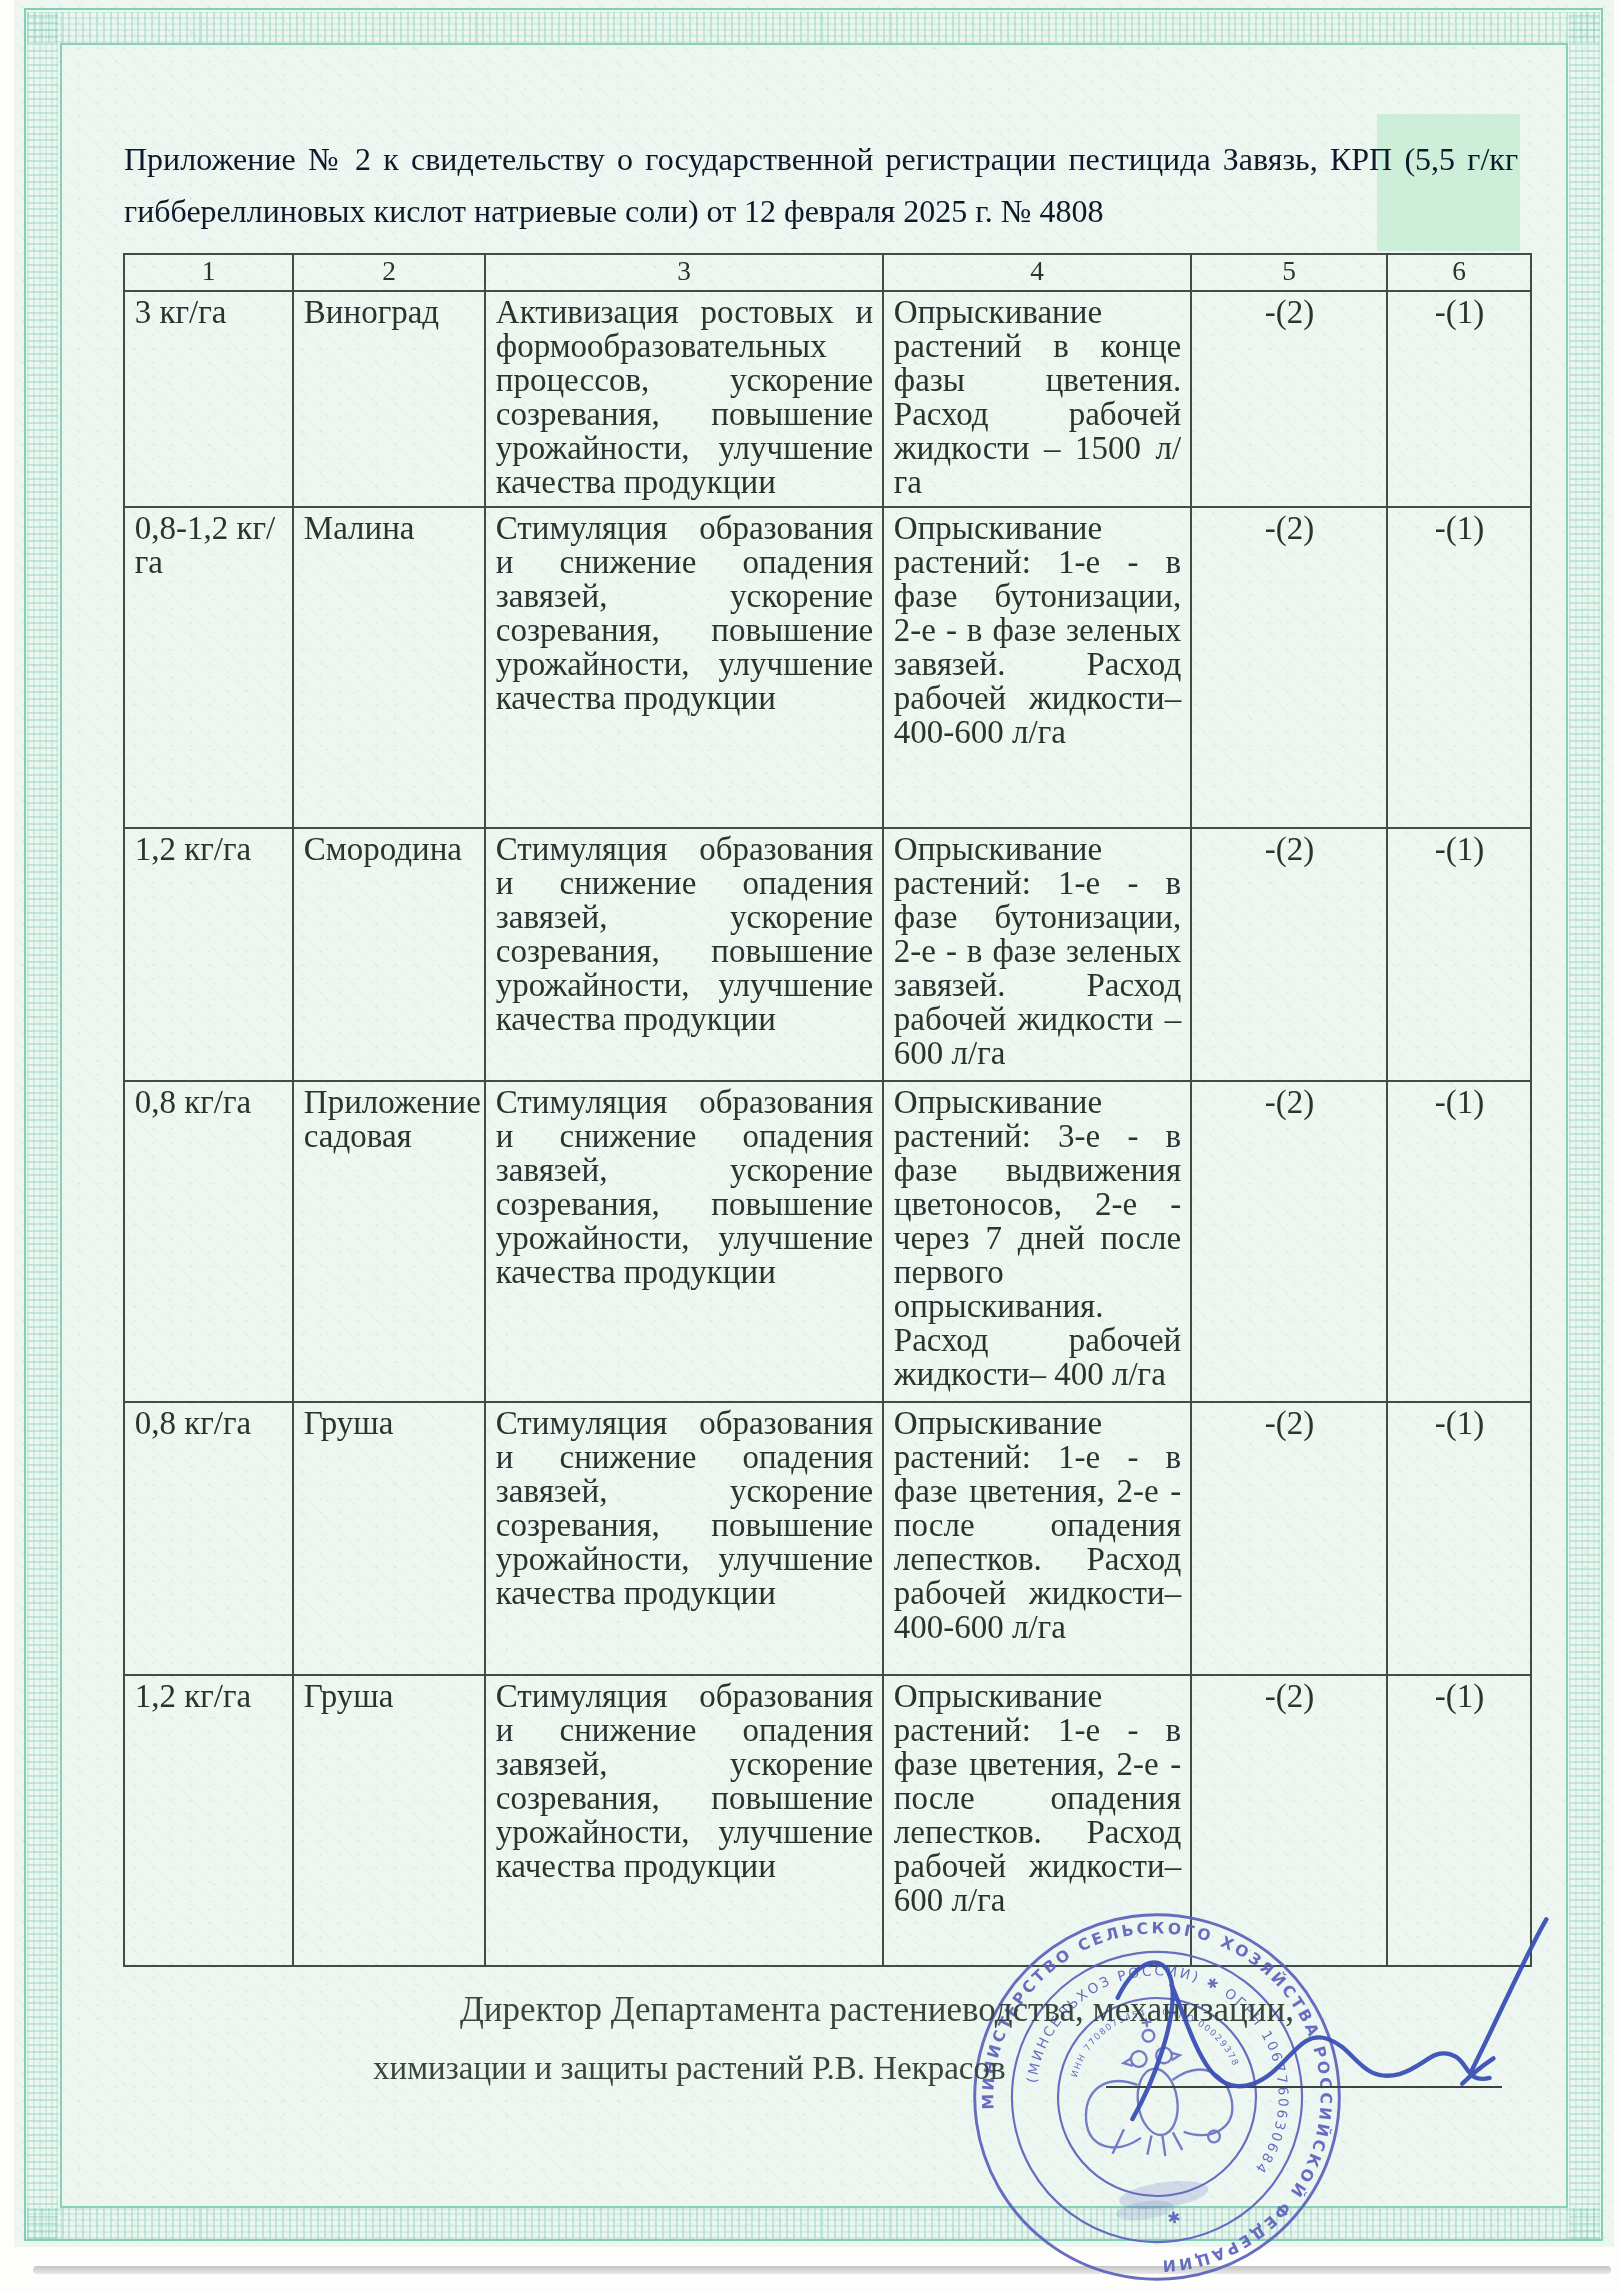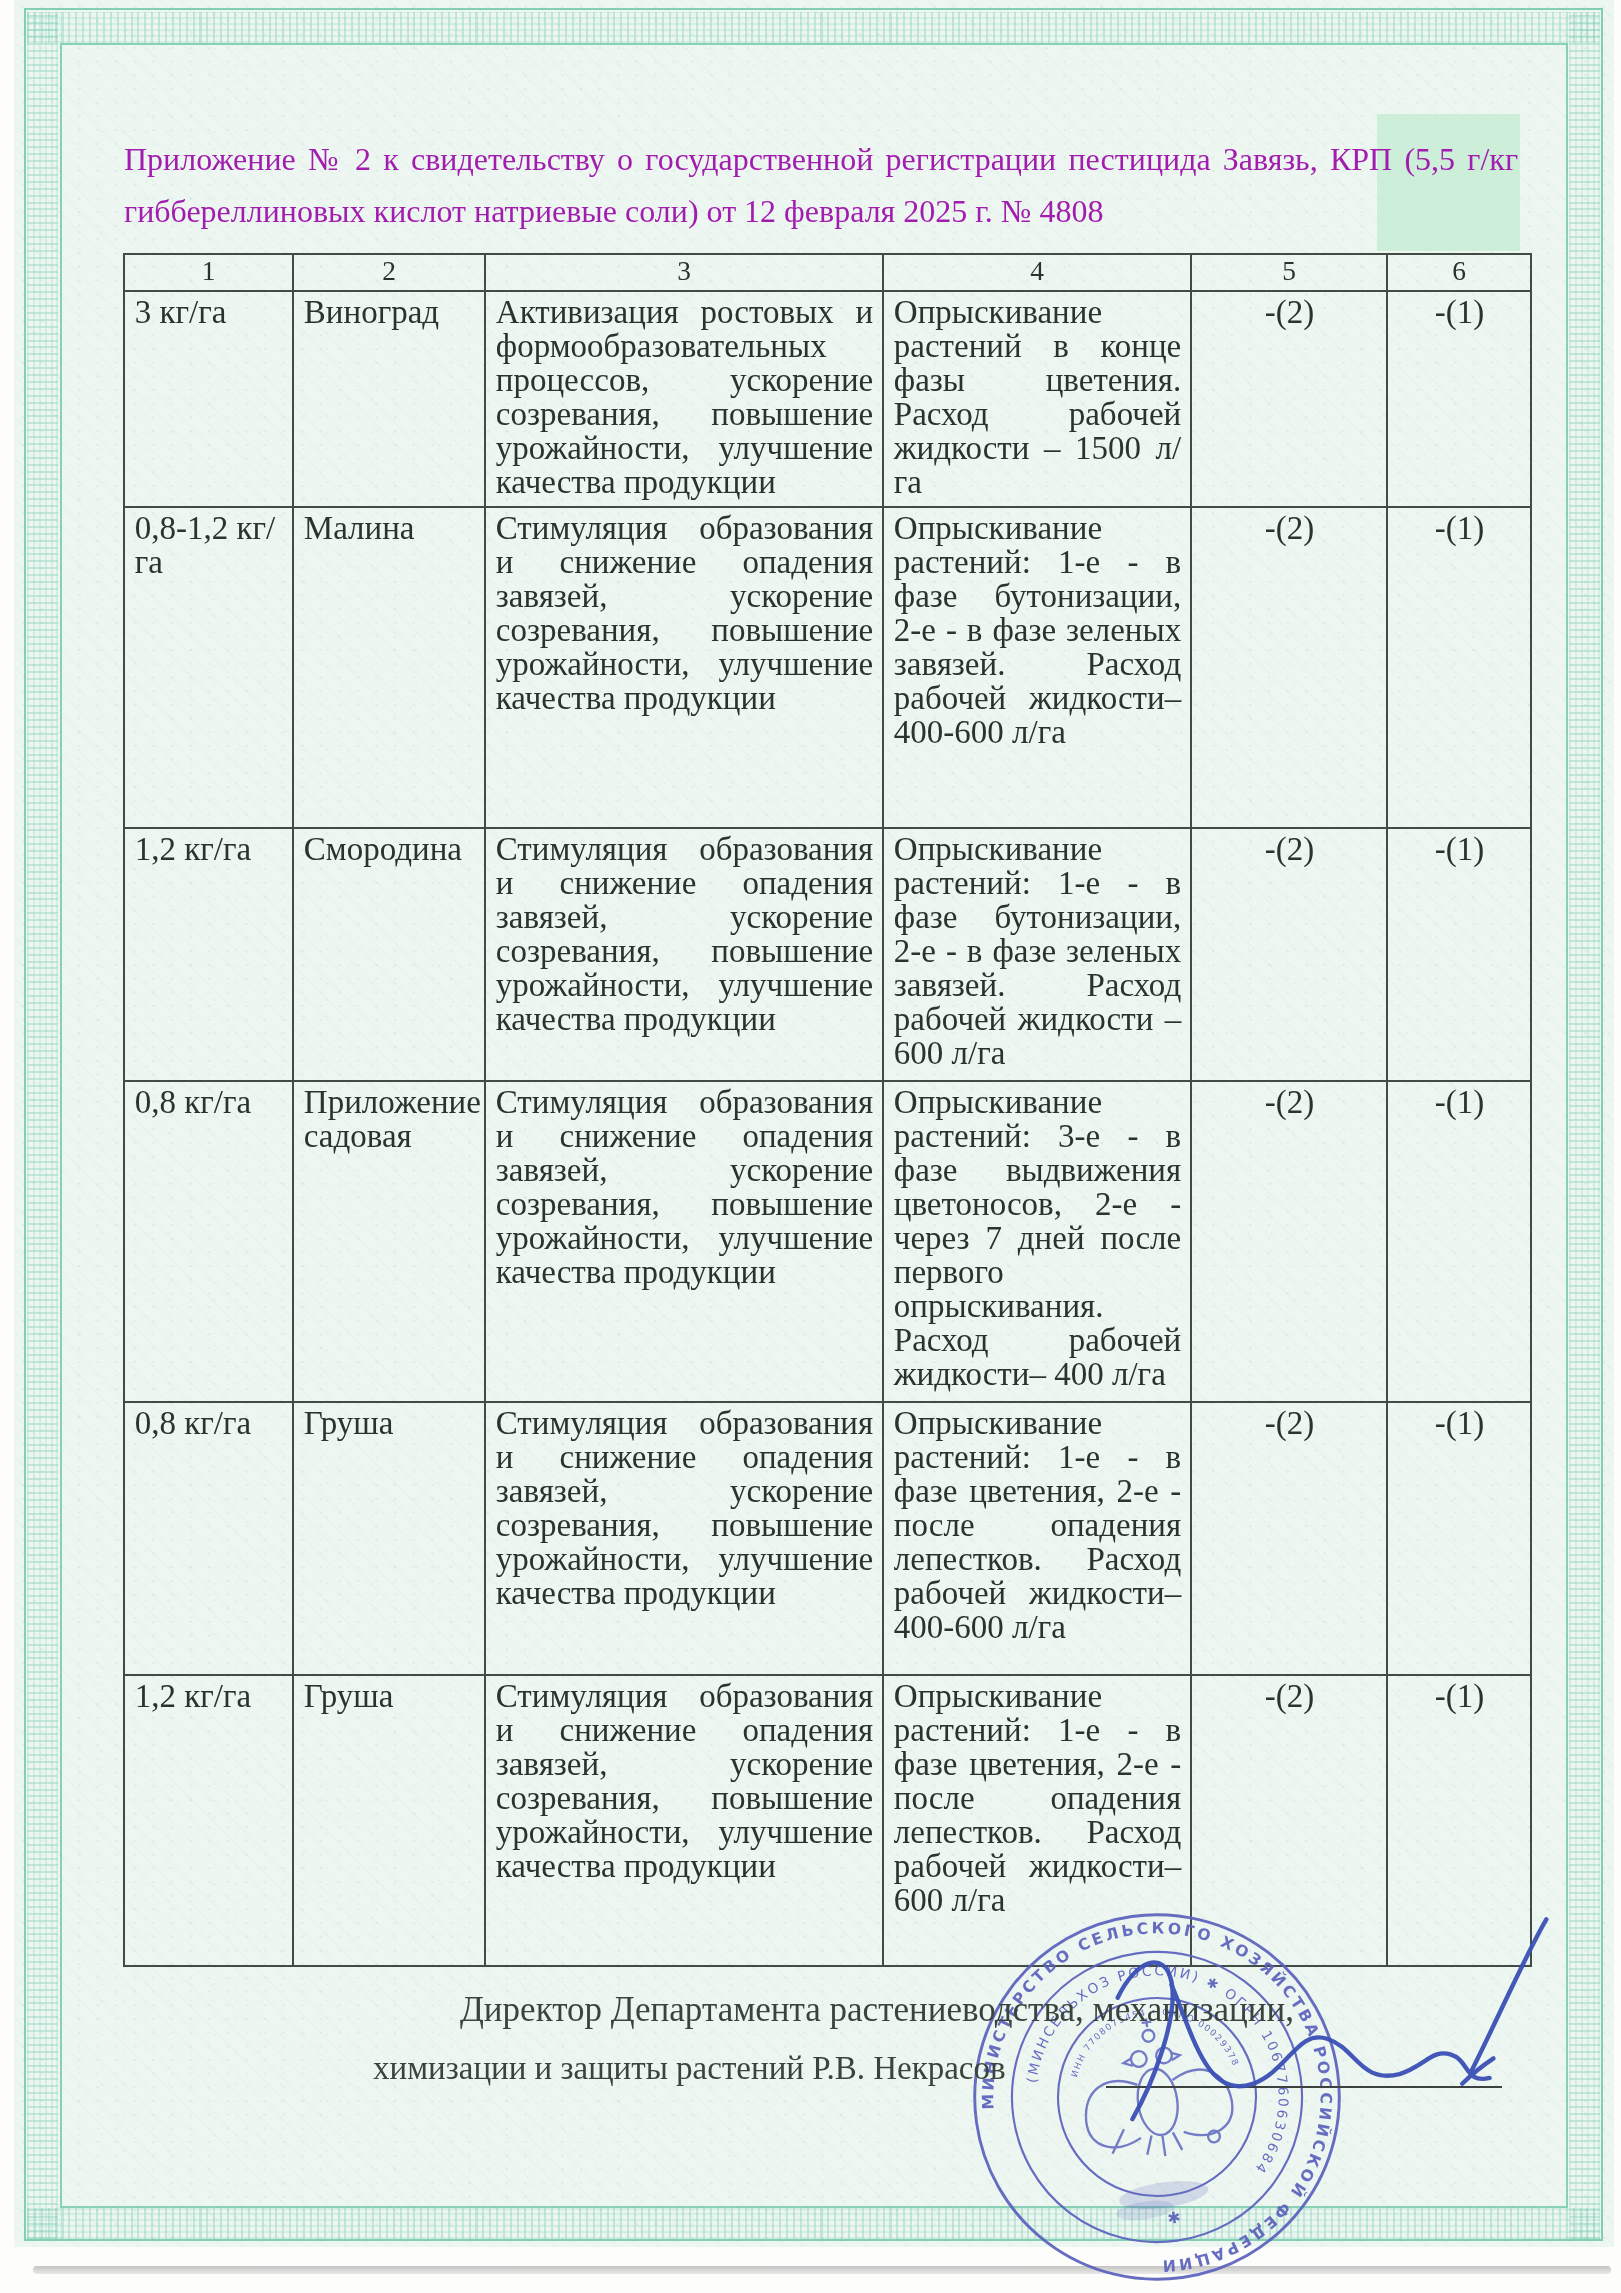--- a/index.html
+++ b/index.html
@@ -26,21 +26,21 @@
   .band.v{top:11.8px;bottom:7.8px;width:31px;
         background:
          repeating-linear-gradient(0deg, rgba(110,200,170,.45) 0 2px, transparent 2px 6.9px),
          repeating-linear-gradient(90deg, rgba(110,200,170,.25) 0 2px, transparent 2px 5.9px);}
   .band.top{top:11.8px;} .band.bottom{bottom:7.8px;}
   .band.left{left:13.7px;} .band.right{right:13.7px;}
   
   .highlight{position:absolute;left:1377px;top:114px;width:143px;height:137px;
         background:#c7ecd3;opacity:.85;z-index:1;}
   .doc-header{position:absolute;left:124px;top:133px;width:1394px;z-index:2;
-        font-size:32px;line-height:52px;color:#a21caf;}
+        font-size:32px;line-height:52px;color:#0f172a;}
   .doc-header .l1{display:block;text-align:justify;text-align-last:justify;}
   .doc-header .l2{display:block;}
   
   table.reg{position:absolute;left:123px;top:253px;width:1407px;z-index:2;
         border-collapse:collapse;table-layout:fixed;}
   table.reg td{border:2px solid #434b46;vertical-align:top;
         font-size:33px;line-height:34px;padding:2.9px 8.8px 2px 9.8px;color:#2b332f;}
   tr.numrow td{text-align:center;font-size:27.4px;line-height:31px;padding:1px 0;}
   td.c-just{text-align:justify;}
   td.c-mark{text-align:center;padding-top:3.9px;}

